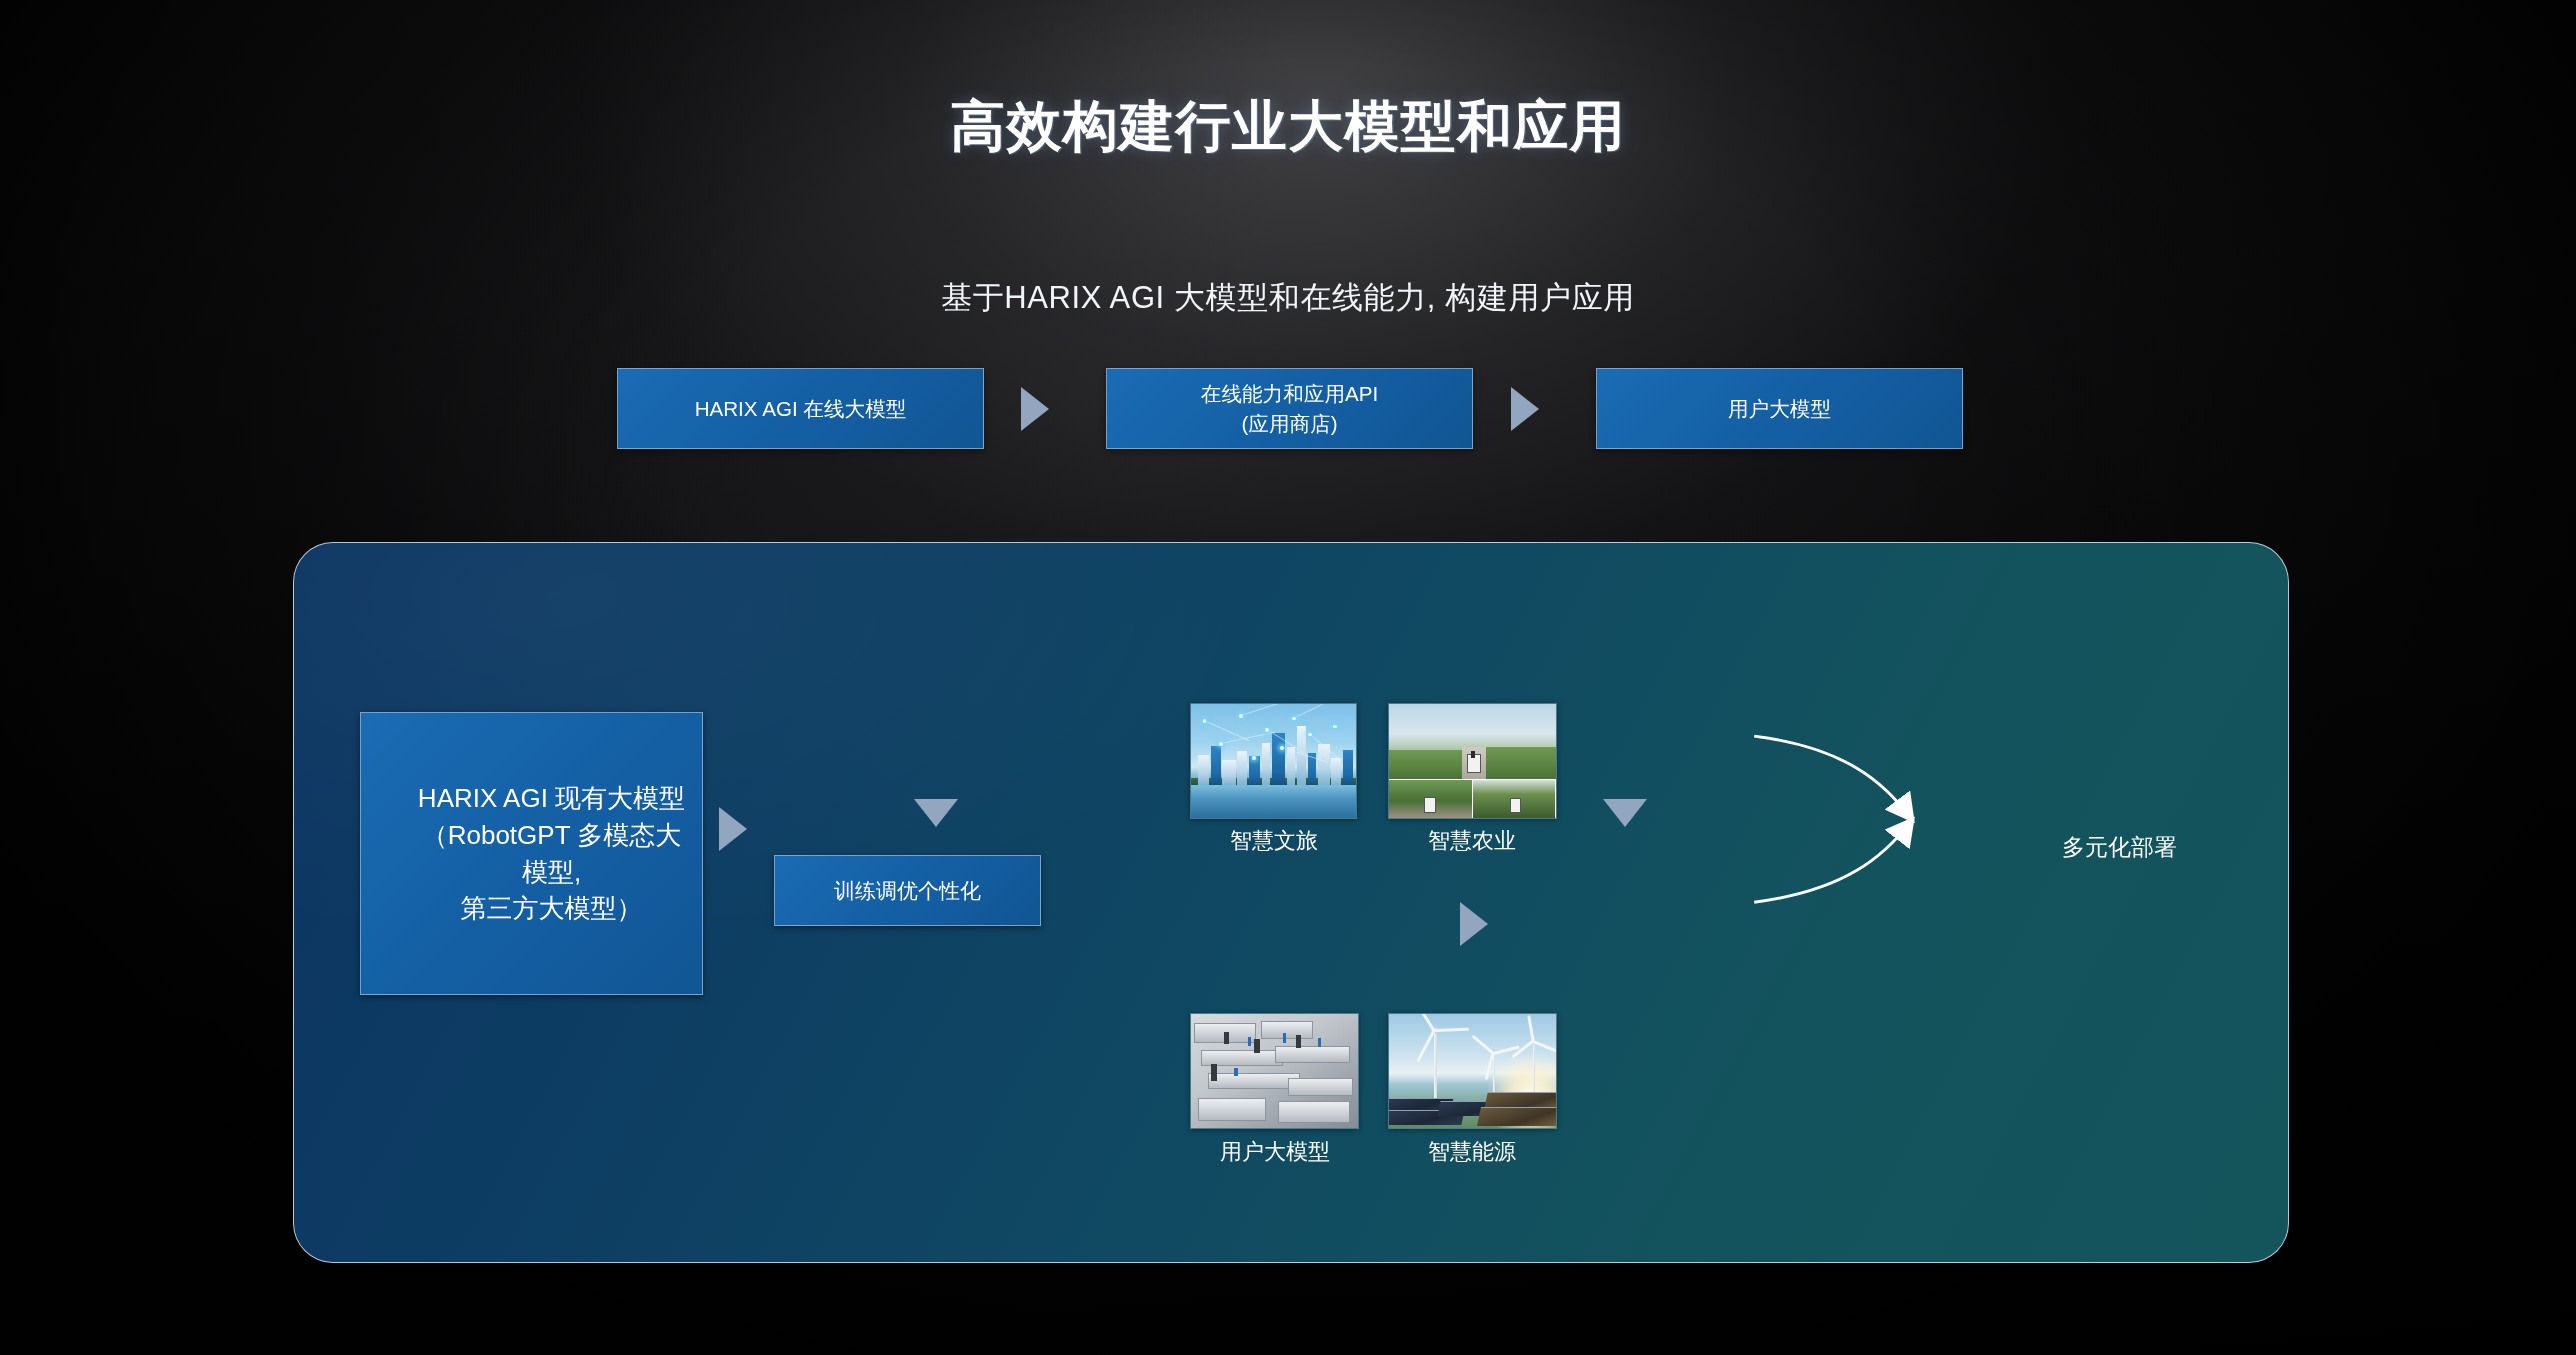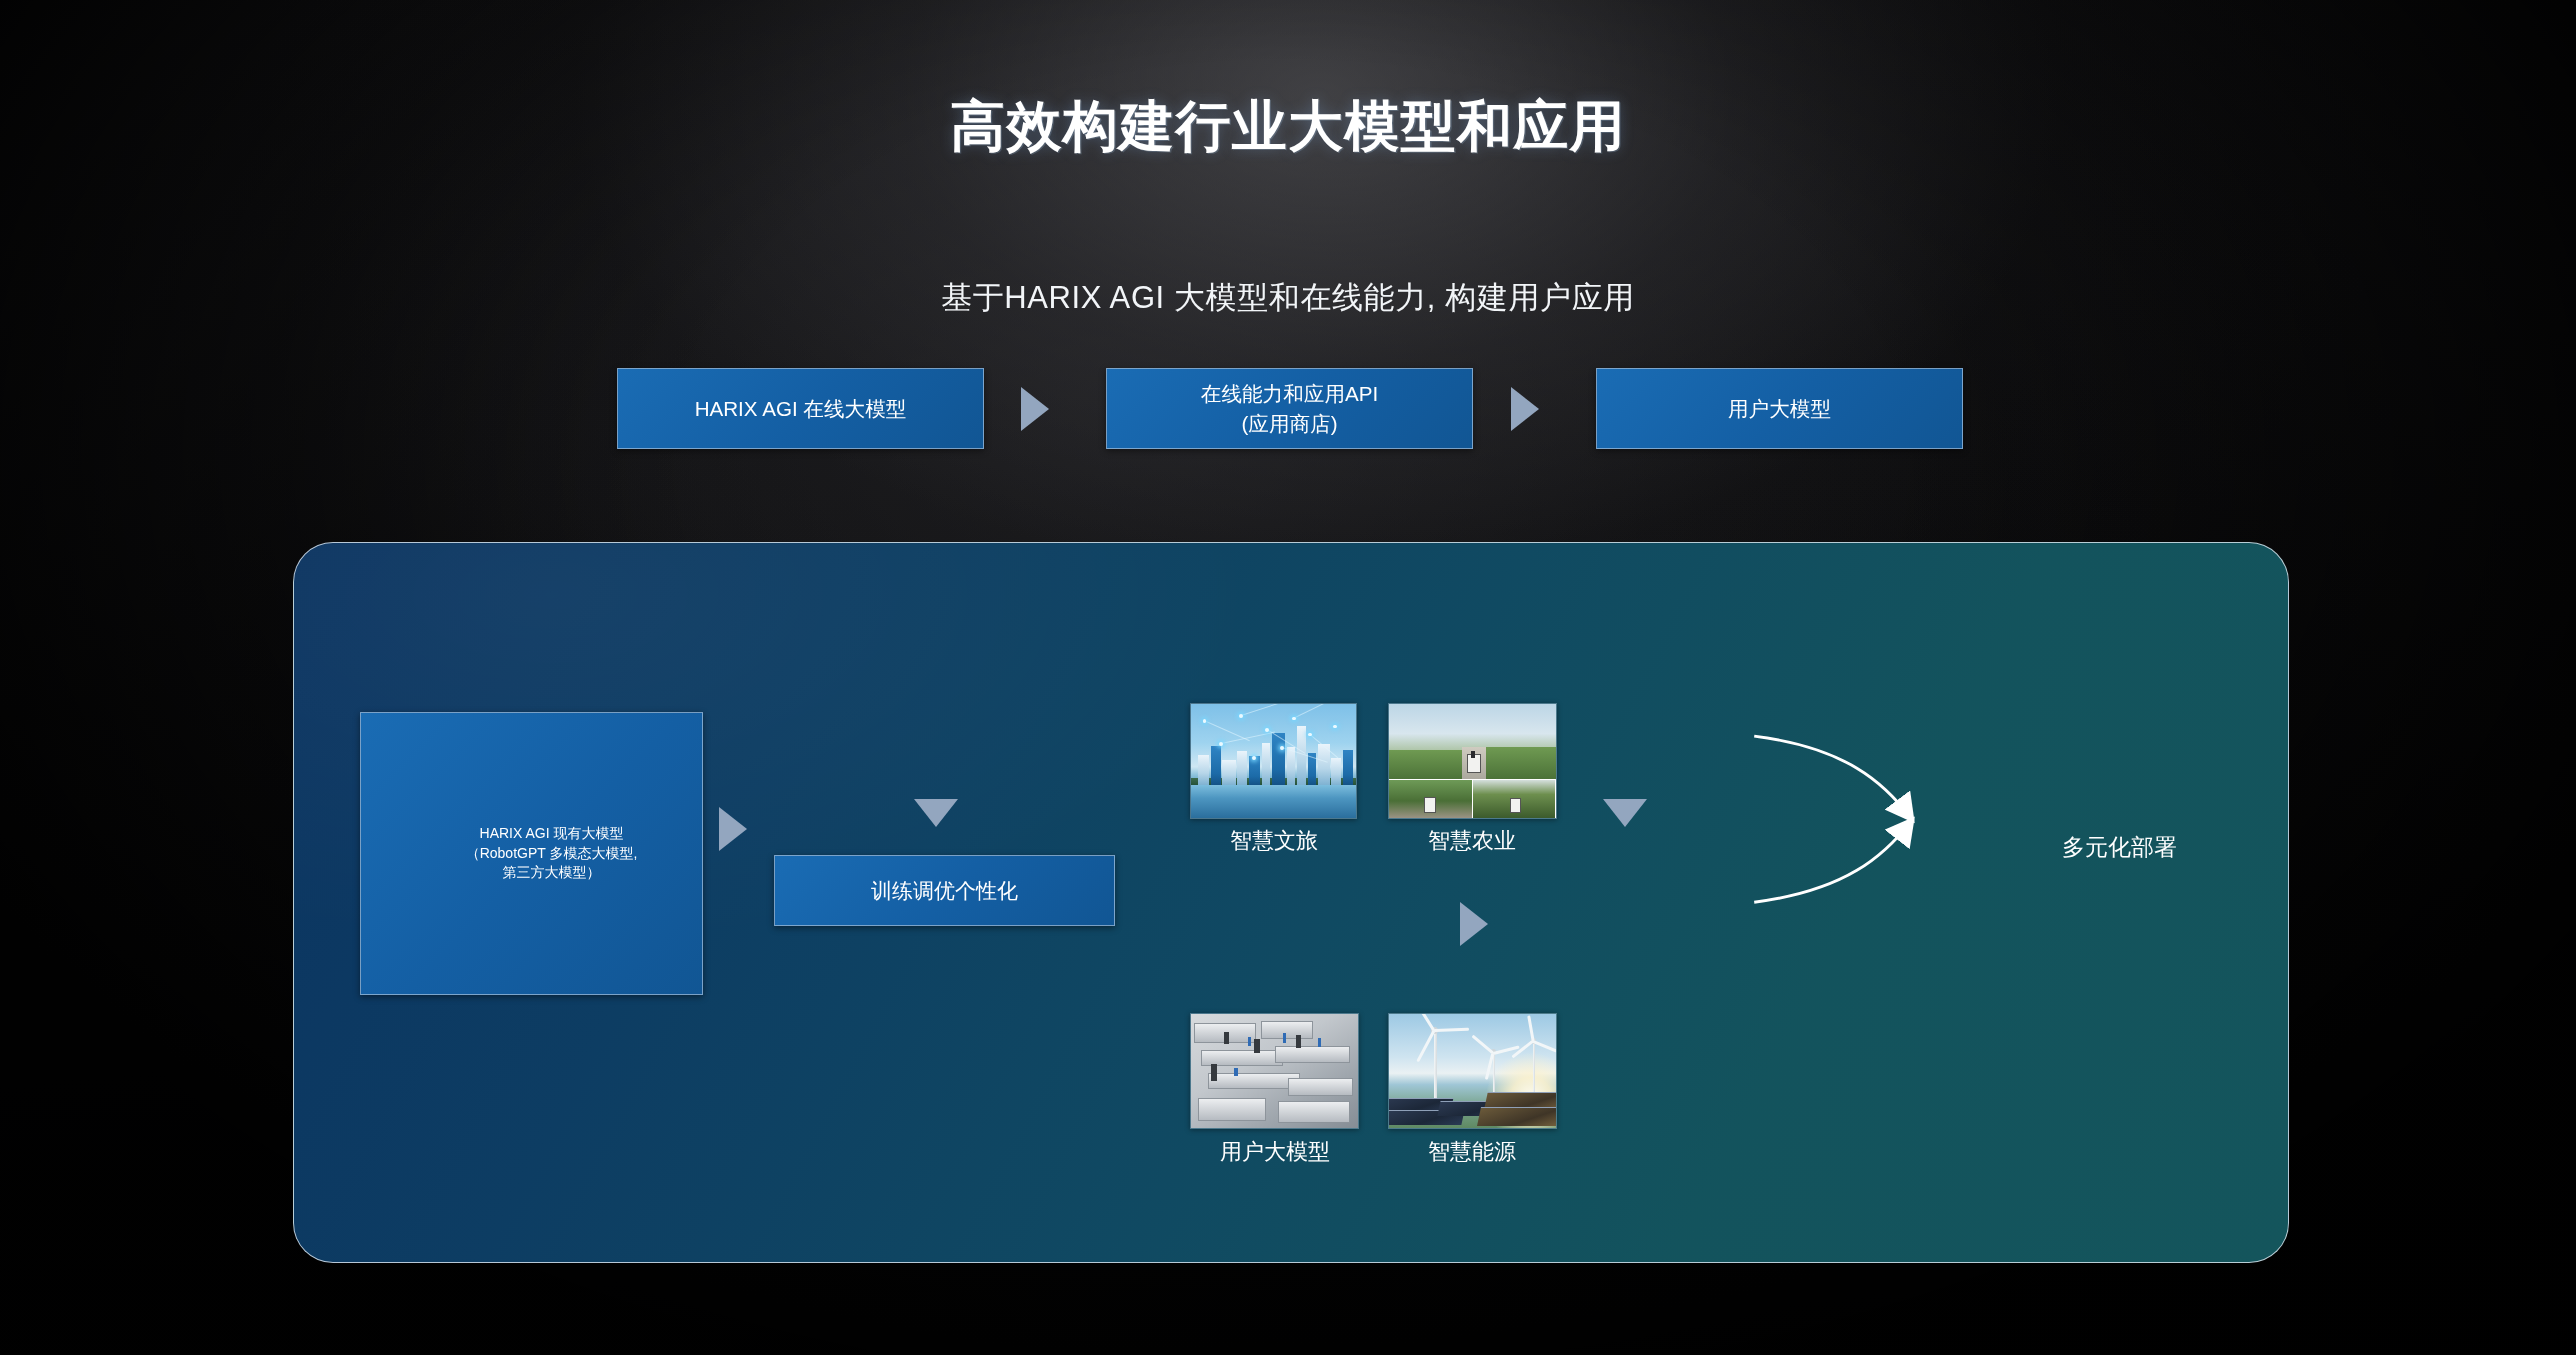--- a/index.html
+++ b/index.html
@@ -147,29 +147,29 @@
 <div class="tri-right" style="left:1511px;top:387px;"></div>
 
 <div class="fbox" style="left:1596px;top:368px;width:367px;height:81px;font-size:20.6px;">
   <span>用户大模型</span>
 </div>
 
 <div id="panel">
   <div id="panel-sheen"></div>
 
 
-  <div class="fbox" style="left:66px;top:169px;width:343px;height:283px;font-size:14px;flex-direction:column;padding-left:40px;">
+  <div class="fbox" style="left:66px;top:169px;width:343px;height:283px;font-size:26px;flex-direction:column;padding-left:40px;">
     <span>HARIX AGI 现有大模型</span>
     <span>（RobotGPT 多模态大模型,</span>
     <span>第三方大模型）</span>
   </div>
   <div class="tri-right" style="left:425px;top:910px;top:264px;"></div>
 
   <div class="tri-down" style="left:620px;top:256px;"></div>
-  <div class="fbox" style="left:480px;top:312px;width:341px;height:71px;font-size:21px;">
+  <div class="fbox" style="left:480px;top:312px;width:267px;height:71px;font-size:21px;">
     <span>训练调优个性化</span>
   </div>
 
   <div class="thumb" style="left:896px;top:160px;width:167px;height:116px;">
     <div class="sky-city">
       <div class="city-water"></div>
       <div class="city-green"></div>
       <div class="city-b" style="left:4%;  width:7%;  height:26%;"></div>
       <div class="city-b dk" style="left:12%; width:6%;  height:34%;"></div>
       <div class="city-b" style="left:19%; width:8%;  height:22%;"></div>

